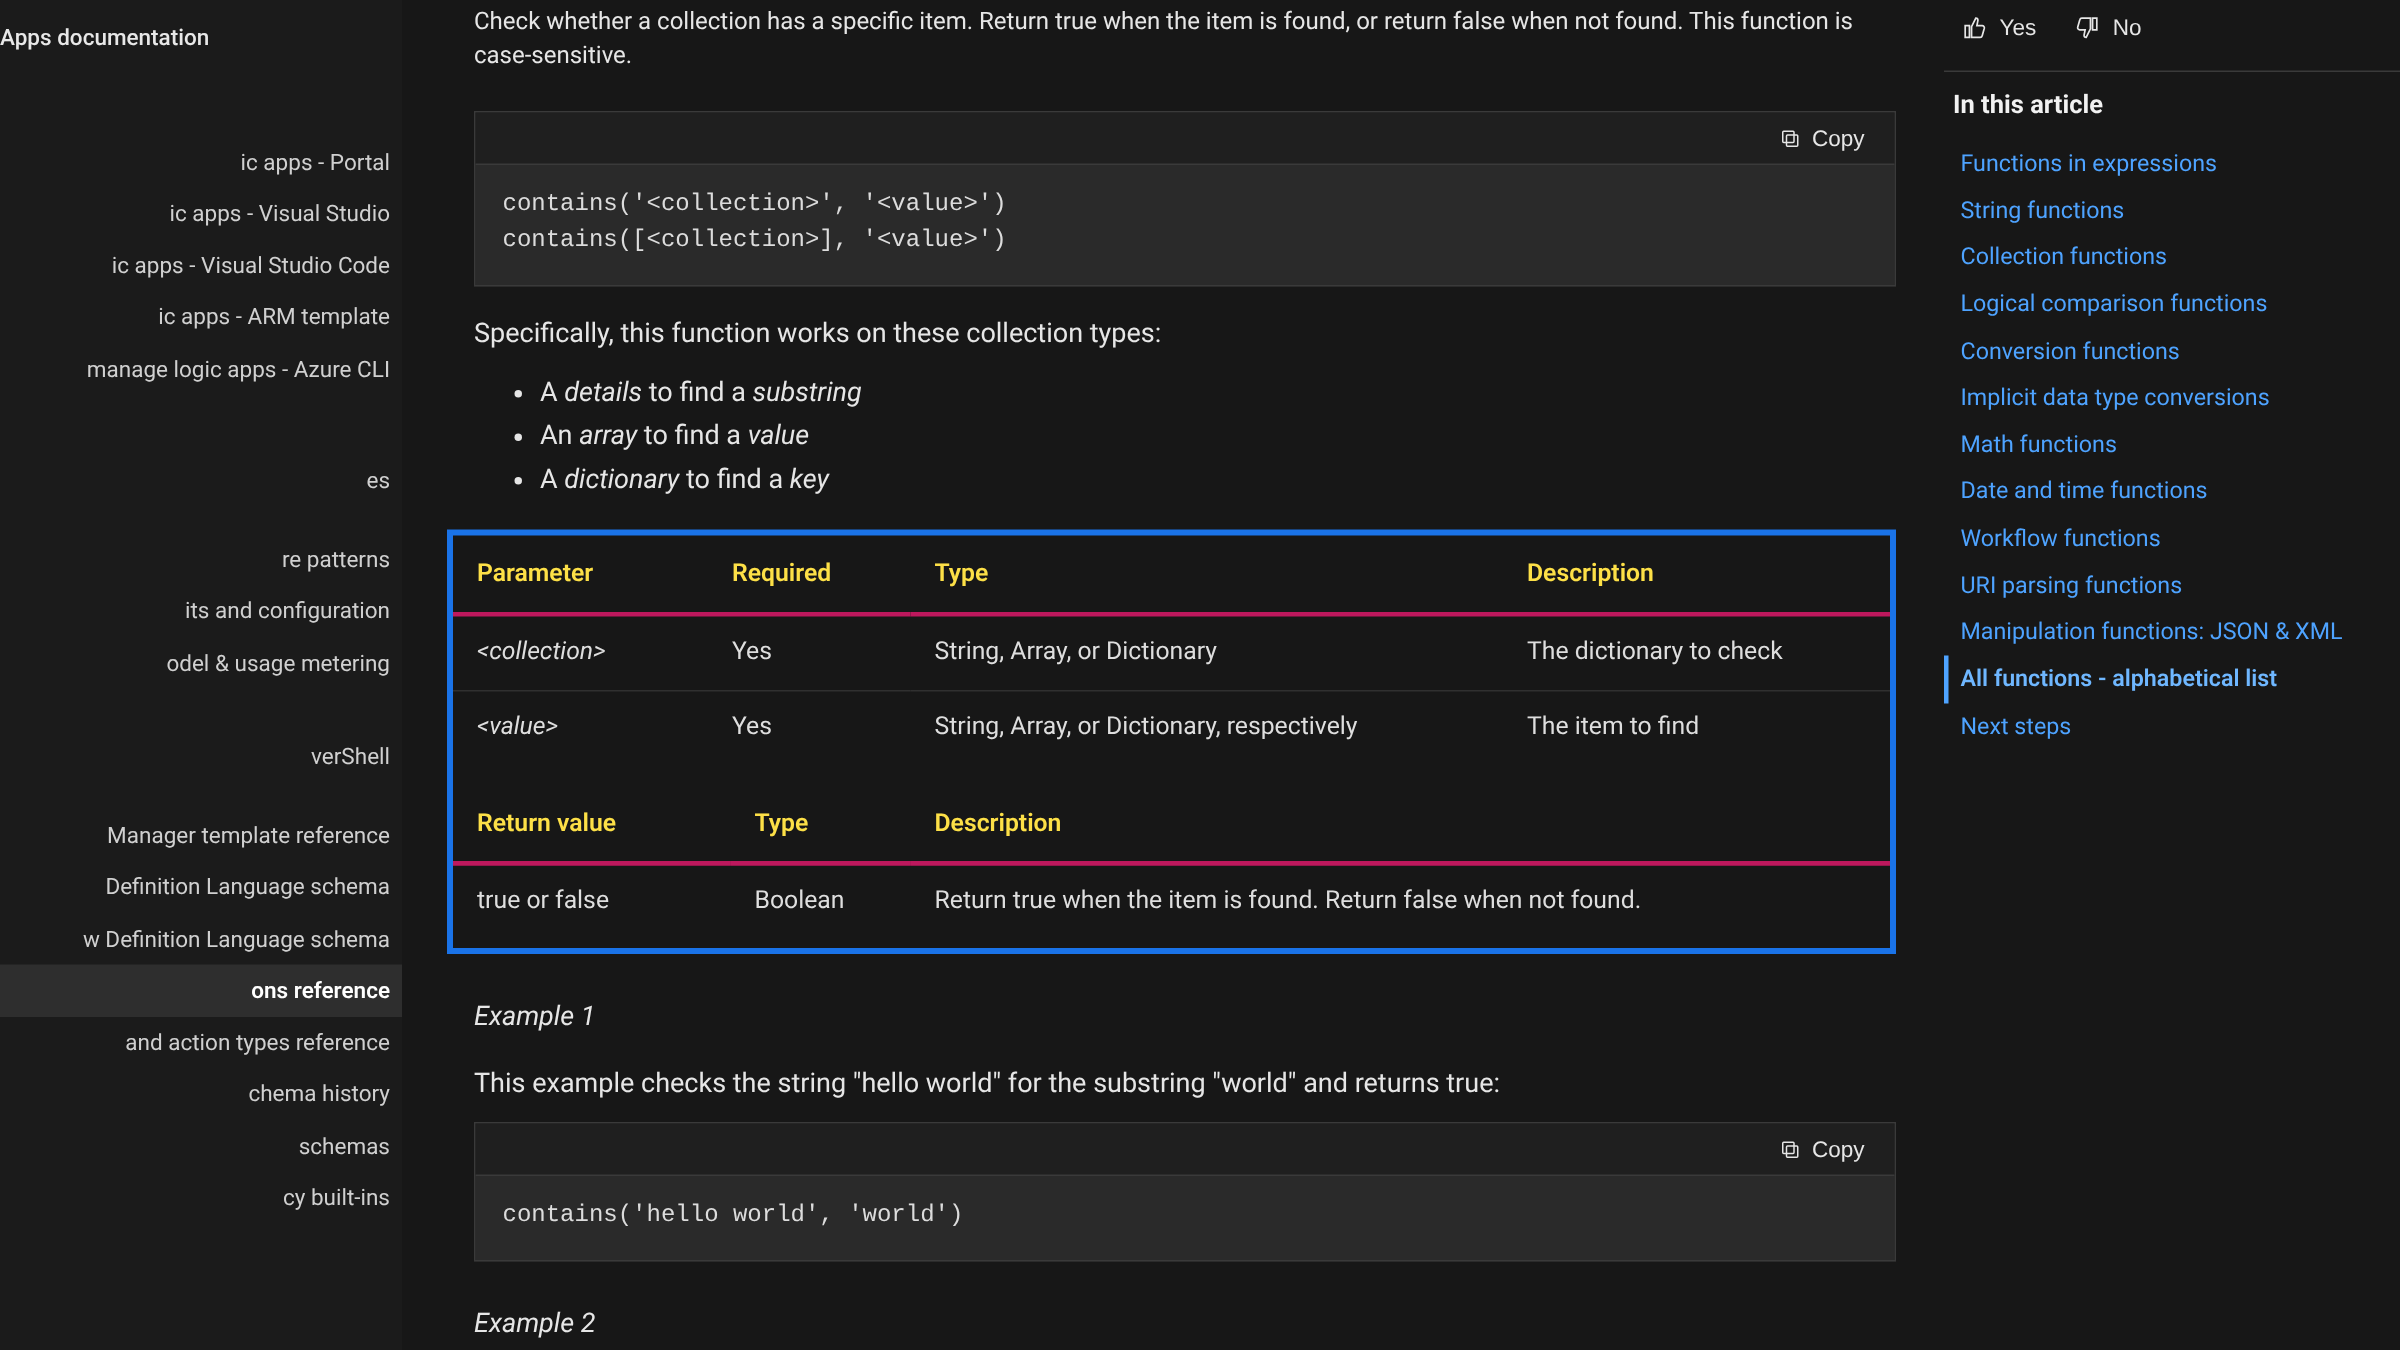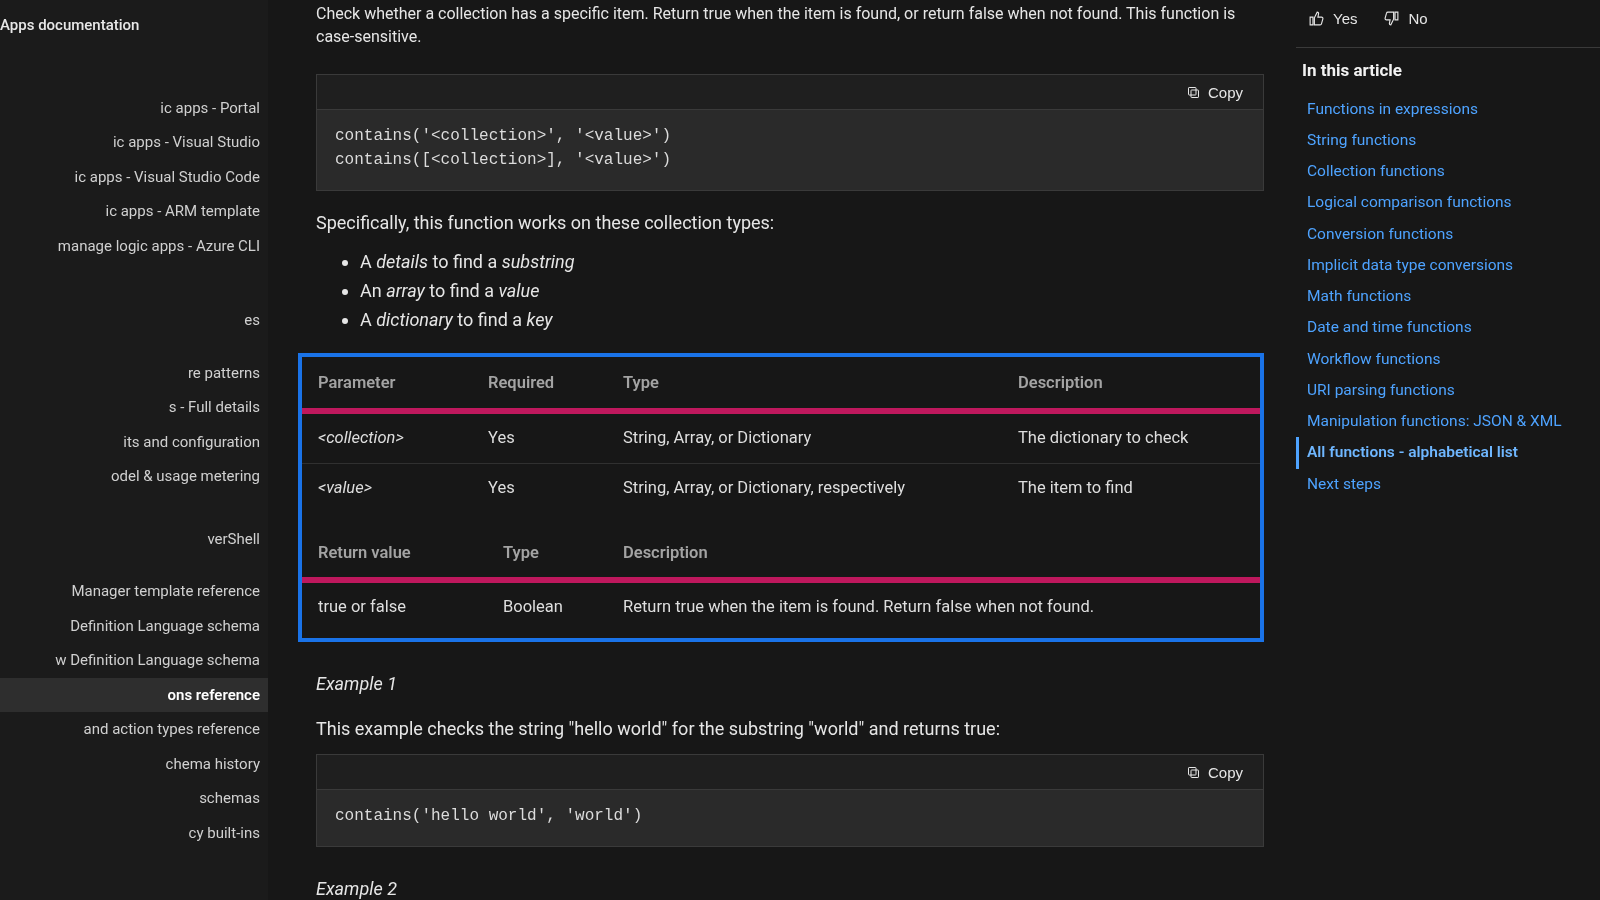--- a/index.html
+++ b/index.html
@@ -120,23 +120,23 @@
     padding: 4px 0 6px 0;
   }
   table.doc-table {
     width: 100%;
     border-collapse: collapse;
     font-size: 16.5px;
   }
   table.doc-table th {
     text-align: left;
     font-weight: 600;
-    color: #a3a3a3;
+    color: #fde047;
     padding: 10px 16px 12px 16px;
-    border-bottom: 6px solid #be185d;
+    border-bottom: 3px solid #be185d;
   }
   table.doc-table td {
     padding: 12px 16px;
     border-bottom: 1px solid #303030;
     color: #dedede;
     vertical-align: top;
   }
   table.doc-table tbody tr:last-child td { border-bottom: none; }
   table.doc-table td em { font-style: italic; }
   .table-gap { height: 18px; }
@@ -217,21 +217,20 @@
     <div class="nav-item">ic apps - Visual Studio</div>
     <div class="nav-item">ic apps - Visual Studio Code</div>
     <div class="nav-item">ic apps - ARM template</div>
     <div class="nav-item"> manage logic apps - Azure CLI</div>
   </div>
 
   <div class="nav-group">
     <div class="nav-item">es</div>
     <div class="spacer-sm"></div>
     <div class="nav-item">re patterns</div>
-    <div class="nav-item">s - Full details</div>
     <div class="nav-item">its and configuration</div>
     <div class="nav-item">odel &amp; usage metering</div>
   </div>
 
   <div class="nav-group" style="margin-top:28px">
     <div class="nav-item">verShell</div>
     <div class="spacer-sm"></div>
     <div class="nav-item">Manager template reference</div>
     <div class="nav-item">Definition Language schema</div>
     <div class="nav-item">w Definition Language schema</div>

